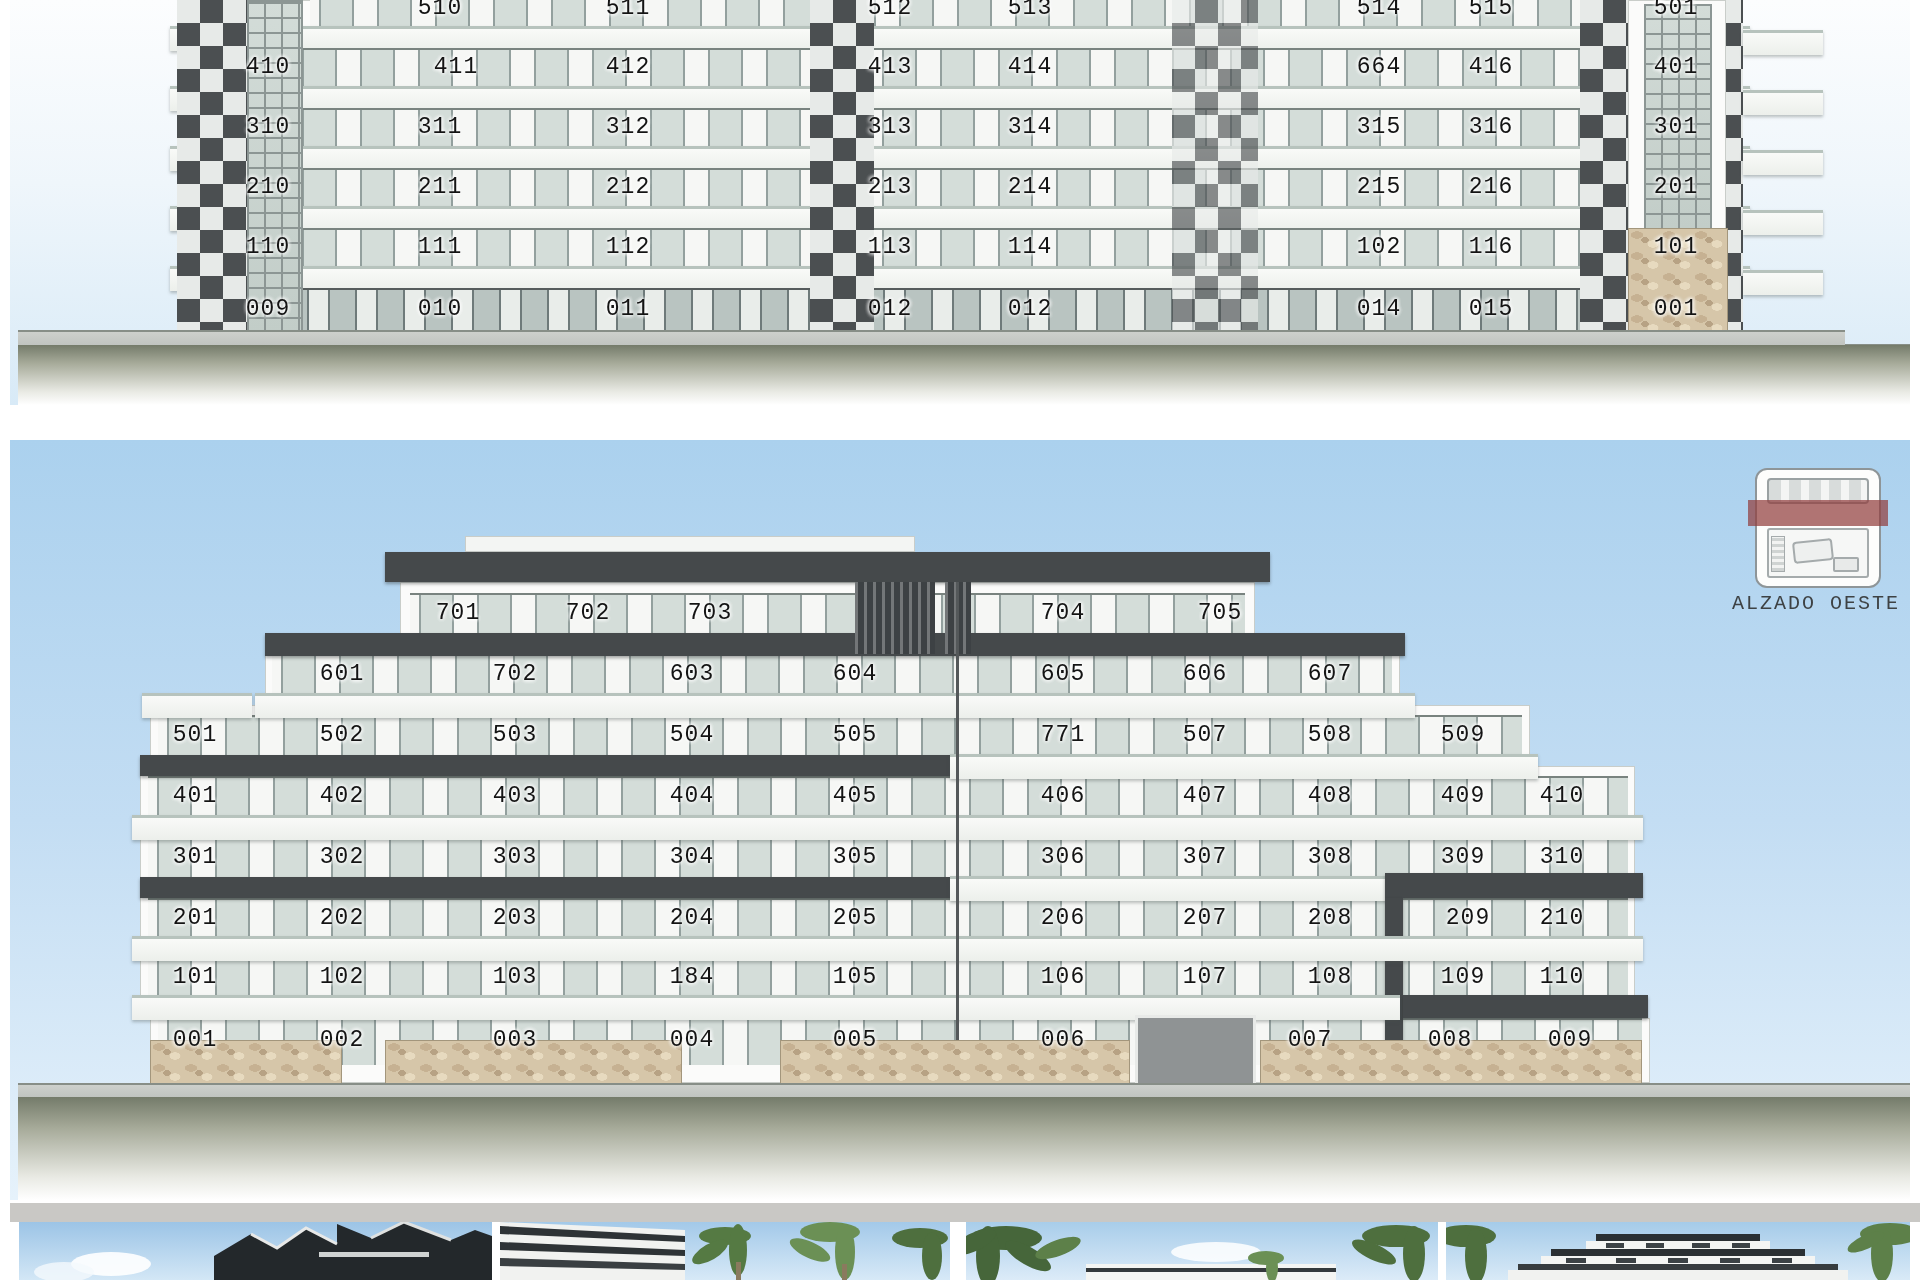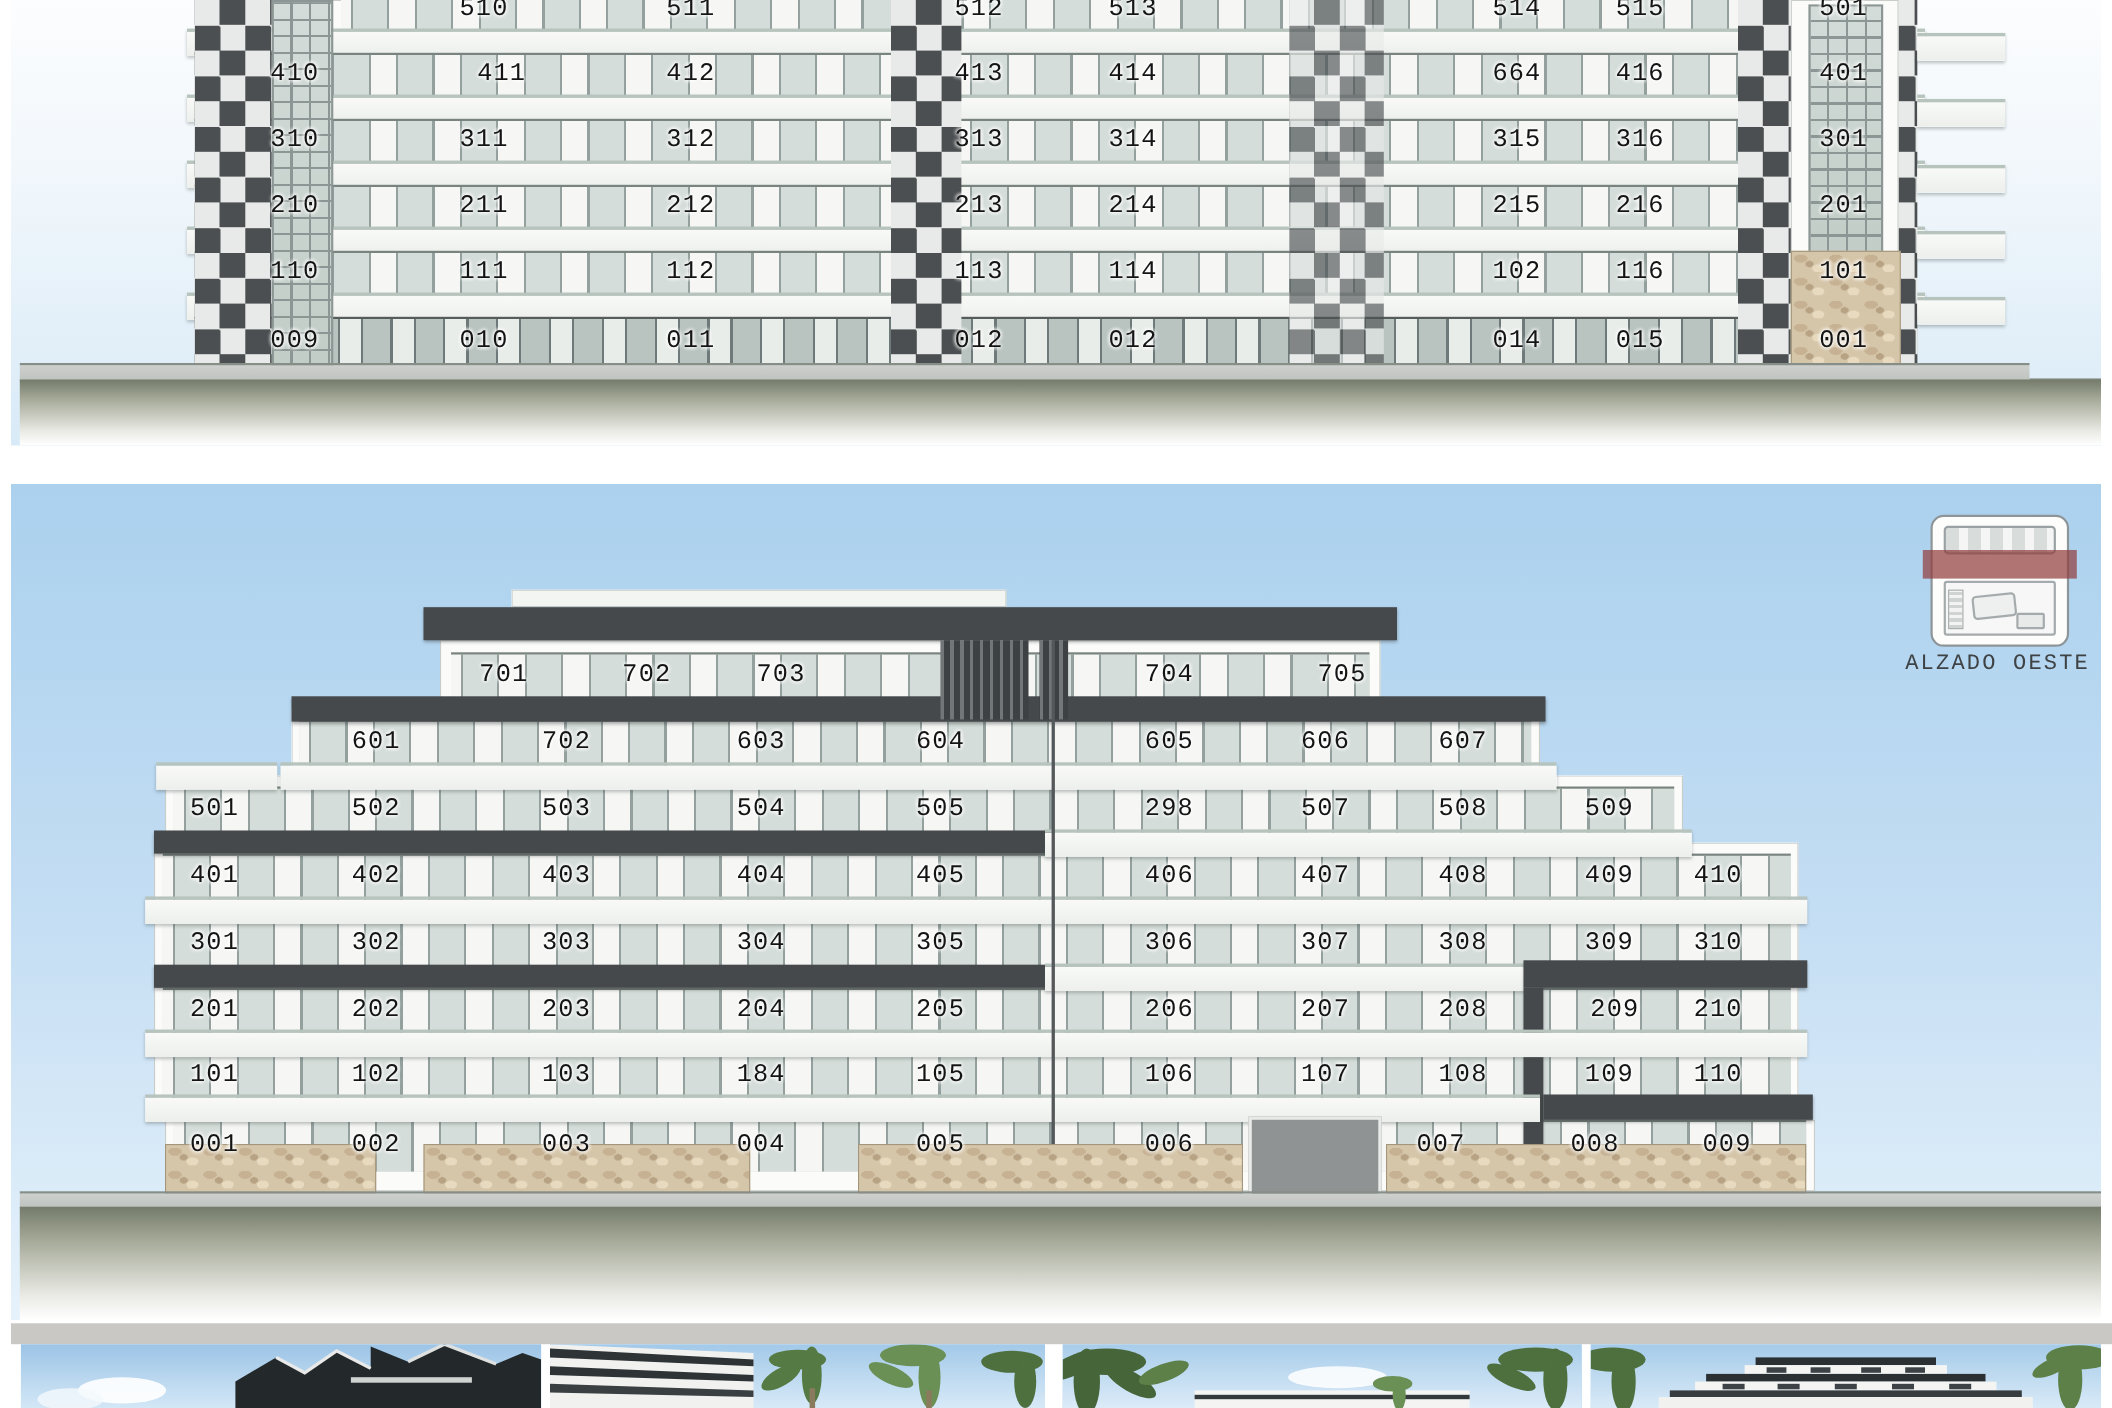--- a/index.html
+++ b/index.html
@@ -234,21 +234,21 @@
       <span class="u" style="left:1053px">605</span>
       <span class="u" style="left:1195px">606</span>
       <span class="u" style="left:1320px">607</span>
     </div>
     <div class="row" style="top:275px;">
       <span class="u" style="left:185px">501</span>
       <span class="u" style="left:332px">502</span>
       <span class="u" style="left:505px">503</span>
       <span class="u" style="left:682px">504</span>
       <span class="u" style="left:845px">505</span>
-      <span class="u" style="left:1053px">298</span>
+      <span class="u" style="left:1053px">771</span>
       <span class="u" style="left:1195px">507</span>
       <span class="u" style="left:1320px">508</span>
       <span class="u" style="left:1453px">509</span>
     </div>
     <div class="row" style="top:336px;">
       <span class="u" style="left:185px">401</span>
       <span class="u" style="left:332px">402</span>
       <span class="u" style="left:505px">403</span>
       <span class="u" style="left:682px">404</span>
       <span class="u" style="left:845px">405</span>

